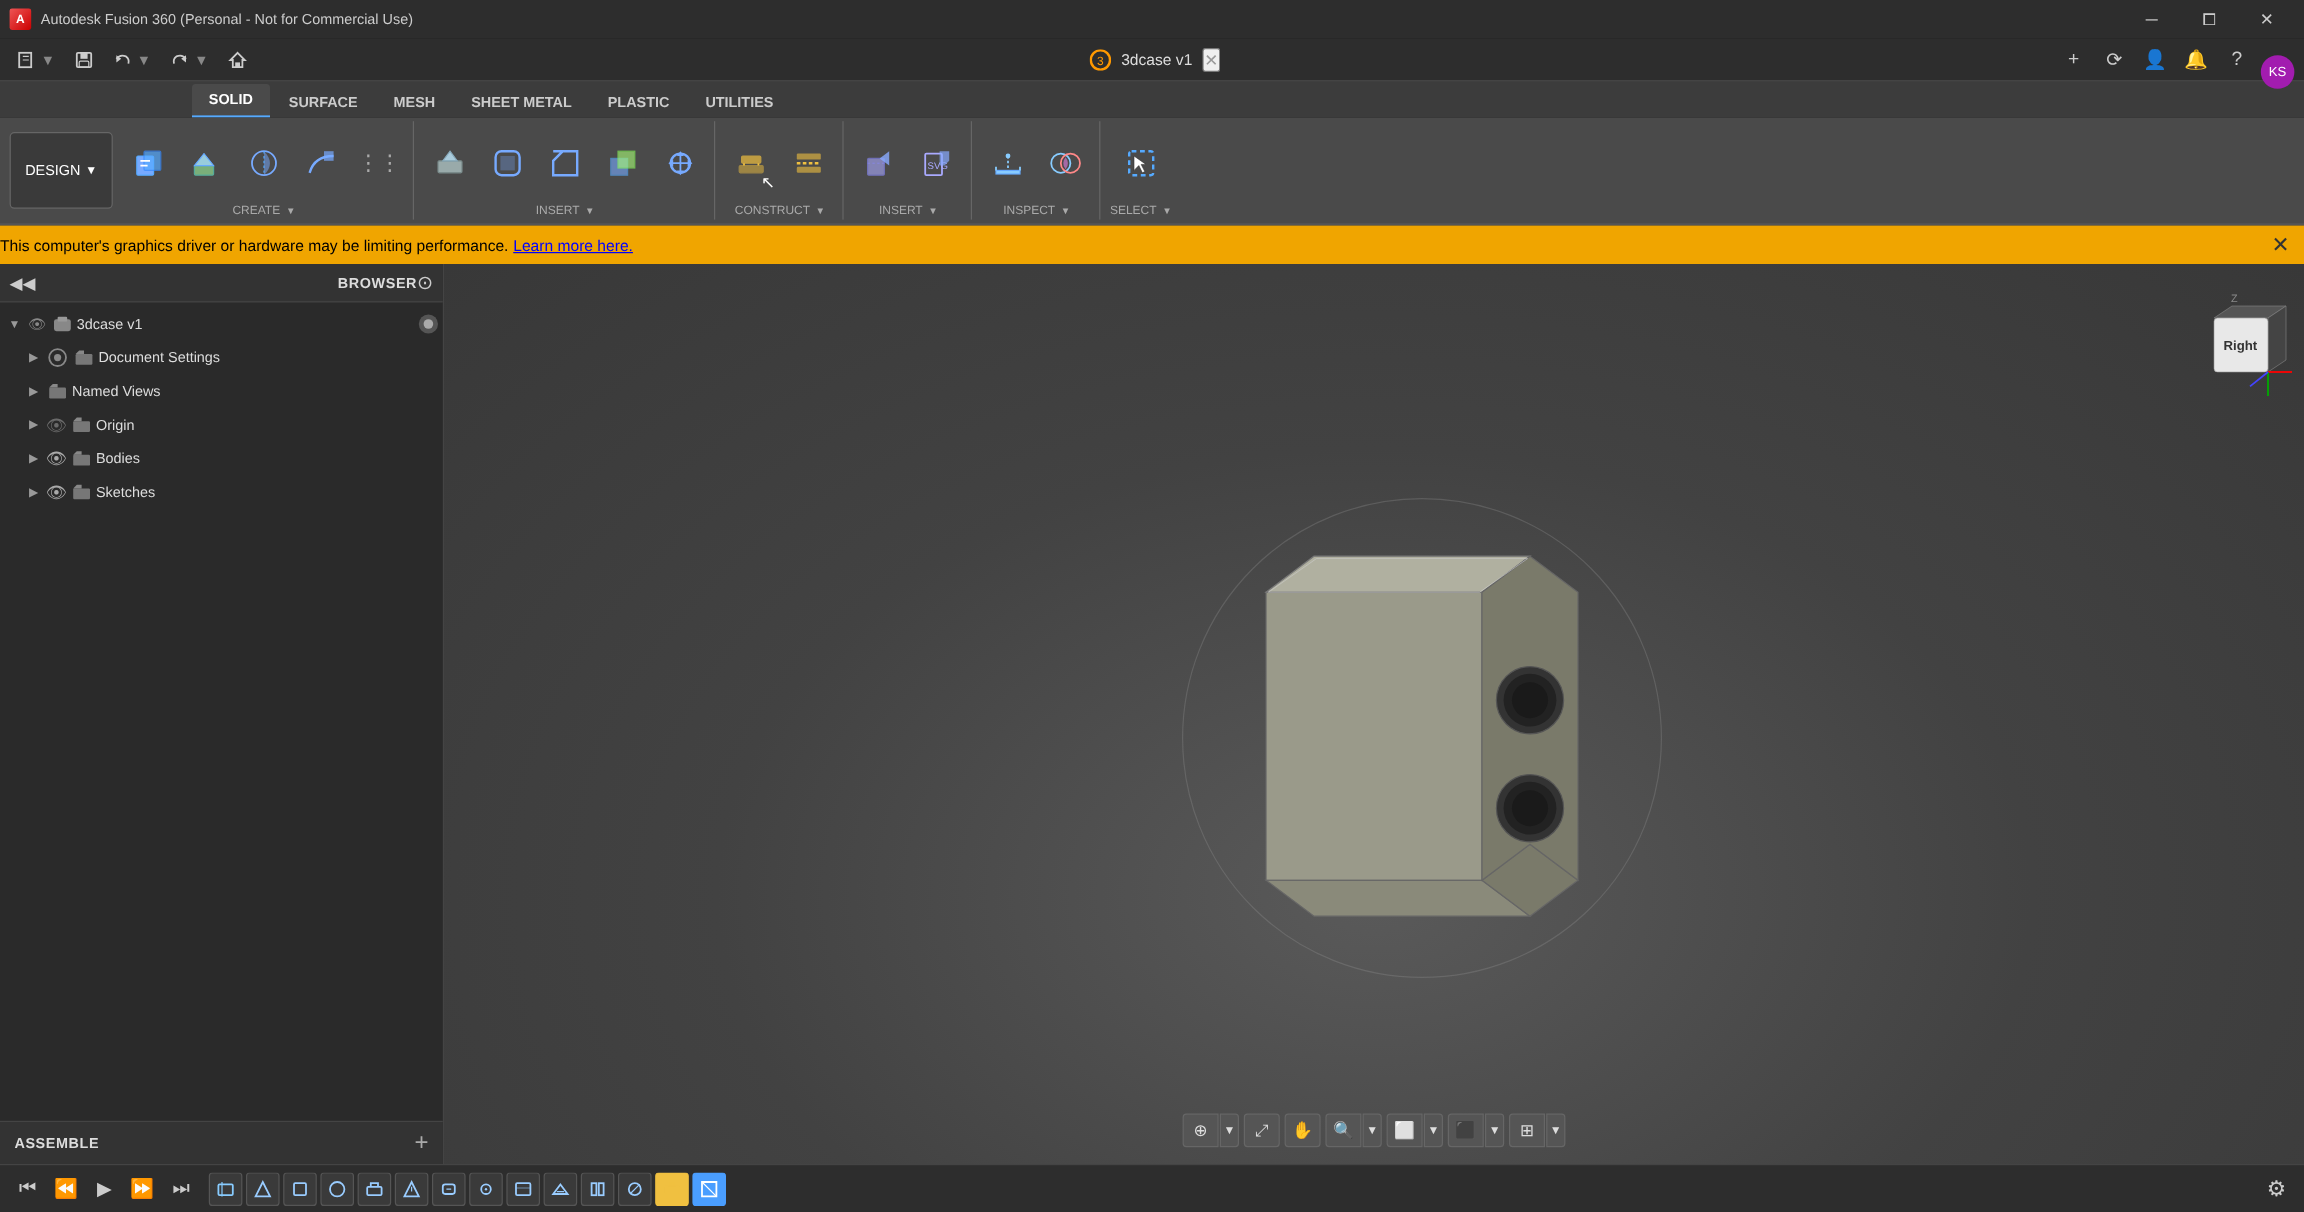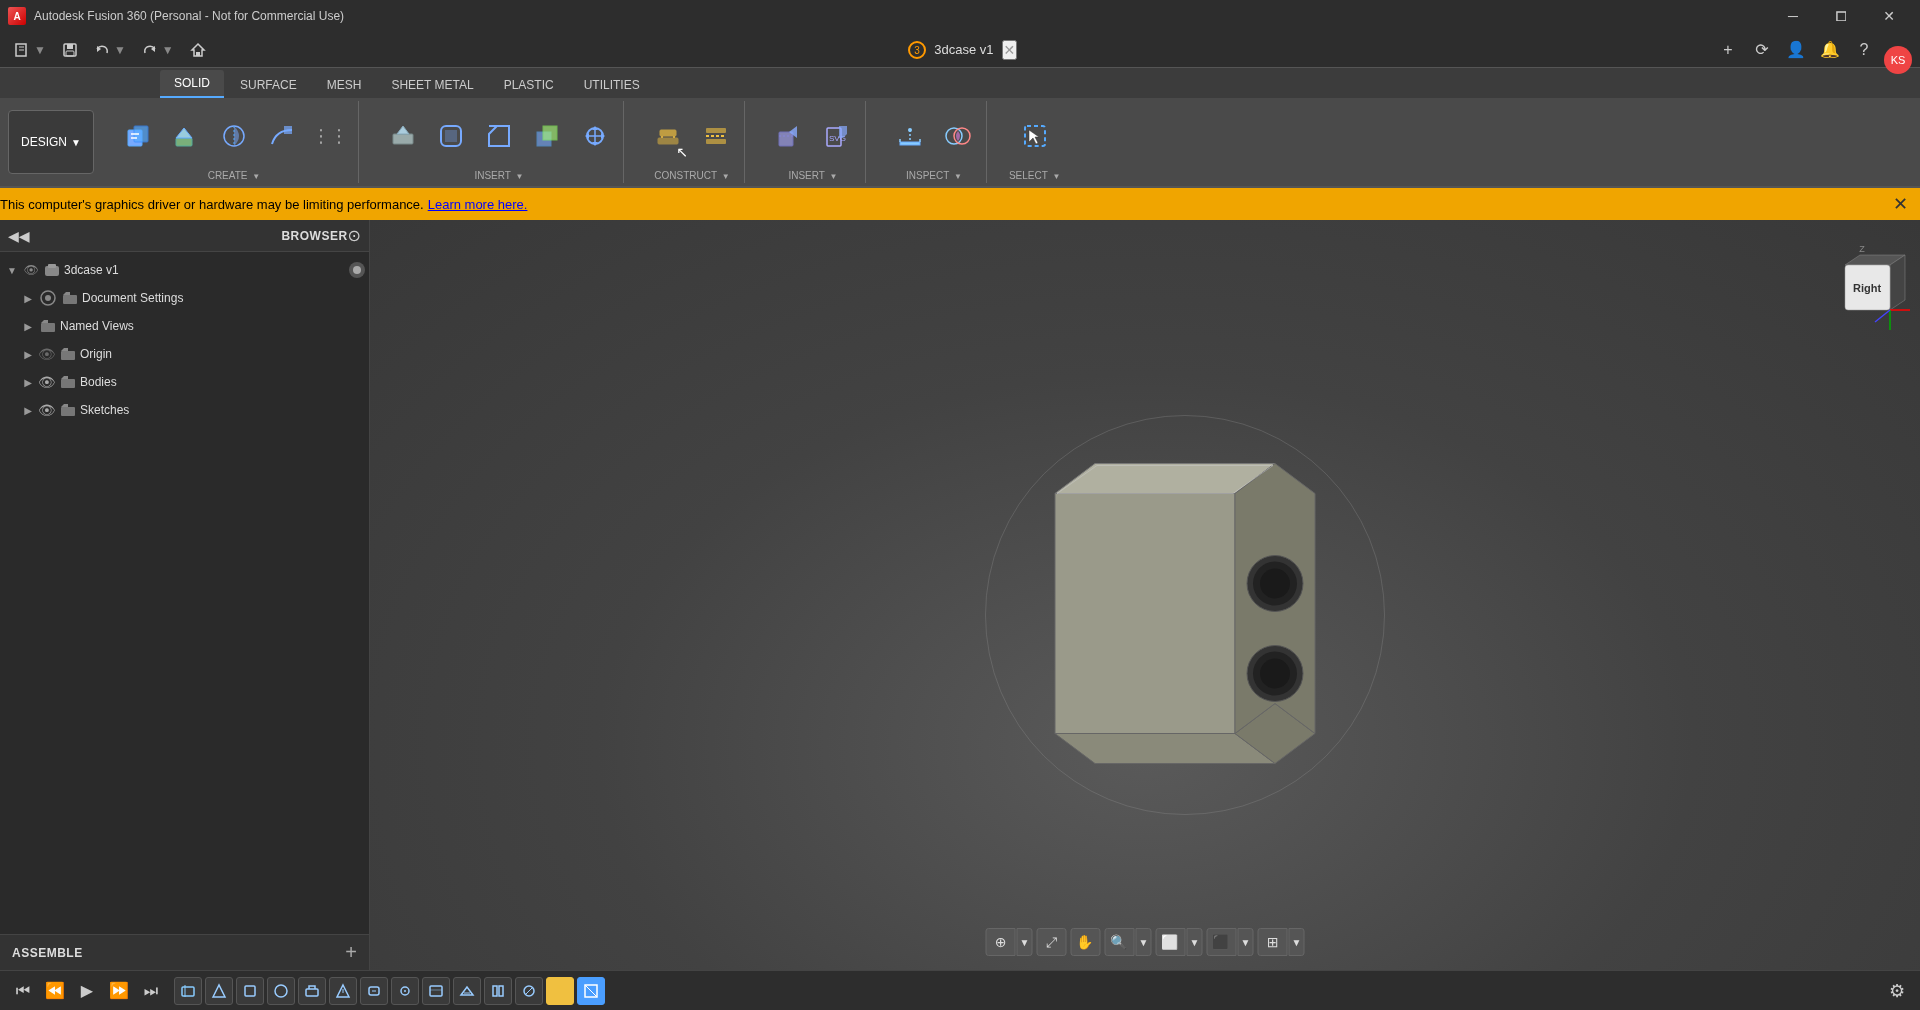--- a/index.html
+++ b/index.html
@@ -63,30 +63,31 @@
       gap: 2px;
     }
     .ribbon-tab {
       padding: 6px 14px;
       cursor: pointer;
       font-size: 12px;
       color: #ccc;
       border-radius: 3px 3px 0 0;
       background: transparent;
       border: none;
+      font-weight: bold;
     }
 
     
     #ribbon {
       height: 90px;
       background: #4a4a4a;
       display: flex;
       align-items: center;
       padding: 0 8px;
-      gap: 16px;
+      gap: 2px;
       border-bottom: 2px solid #555;
     }
 
     .design-btn {
       height: 64px;
       padding: 0 12px;
       background: #3a3a3a;
       border: 1px solid #666;
       color: #fff;
       cursor: pointer;
@@ -388,21 +389,21 @@
     <span style="font-size:13px; color:#ddd;">3dcase v1</span>
     <button class="tab-close">✕</button>
   </div>
 
   <div class="tab-actions">
     <button class="tab-action-btn">+</button>
     <button class="tab-action-btn">⟳</button>
     <button class="tab-action-btn">👤</button>
     <button class="tab-action-btn">🔔</button>
     <button class="tab-action-btn">?</button>
-    <button class="tab-action-btn" style="background:#ef4444; border-radius:50%; font-size:11px; color:white;margin-top:20px;">KS</button>
+    <button class="tab-action-btn" style="background:#a21caf; border-radius:50%; font-size:11px; color:white;margin-top:20px;">KS</button>
   </div>
 </div>
 
 <div id="ribbon-tabs">
   <button class="ribbon-tab" style="color:#fff; background:#4a4a4a; border-bottom:2px solid #5af;">SOLID</button>
   <button class="ribbon-tab">SURFACE</button>
   <button class="ribbon-tab">MESH</button>
   <button class="ribbon-tab">SHEET METAL</button>
   <button class="ribbon-tab">PLASTIC</button>
   <button class="ribbon-tab">UTILITIES</button>

